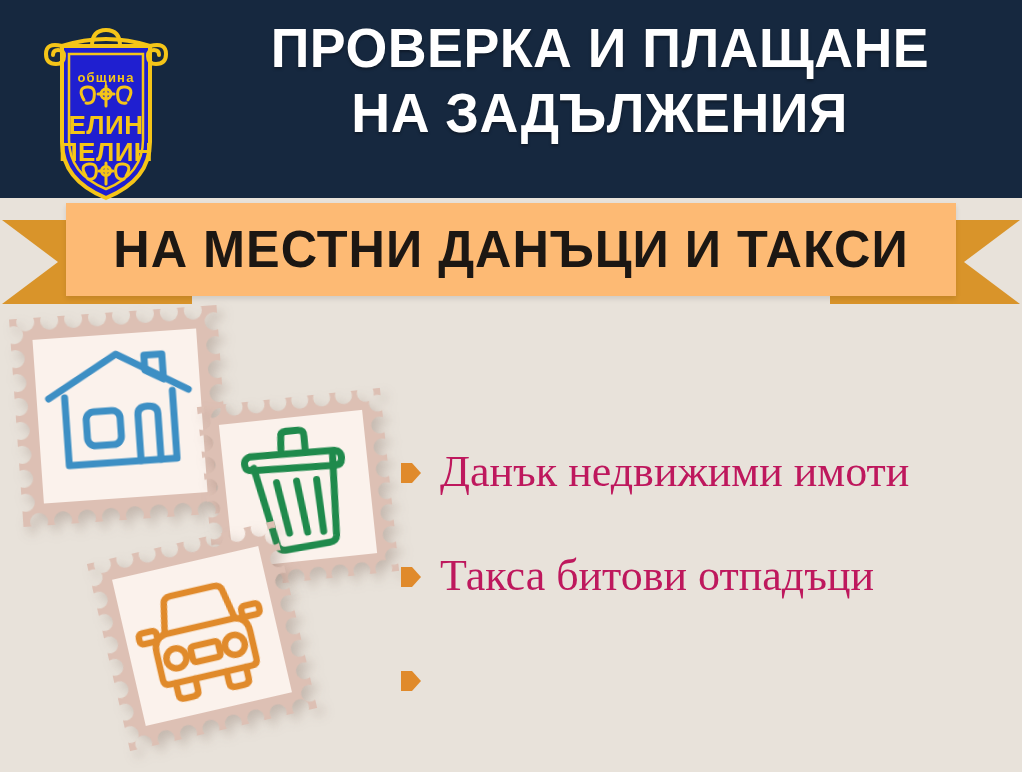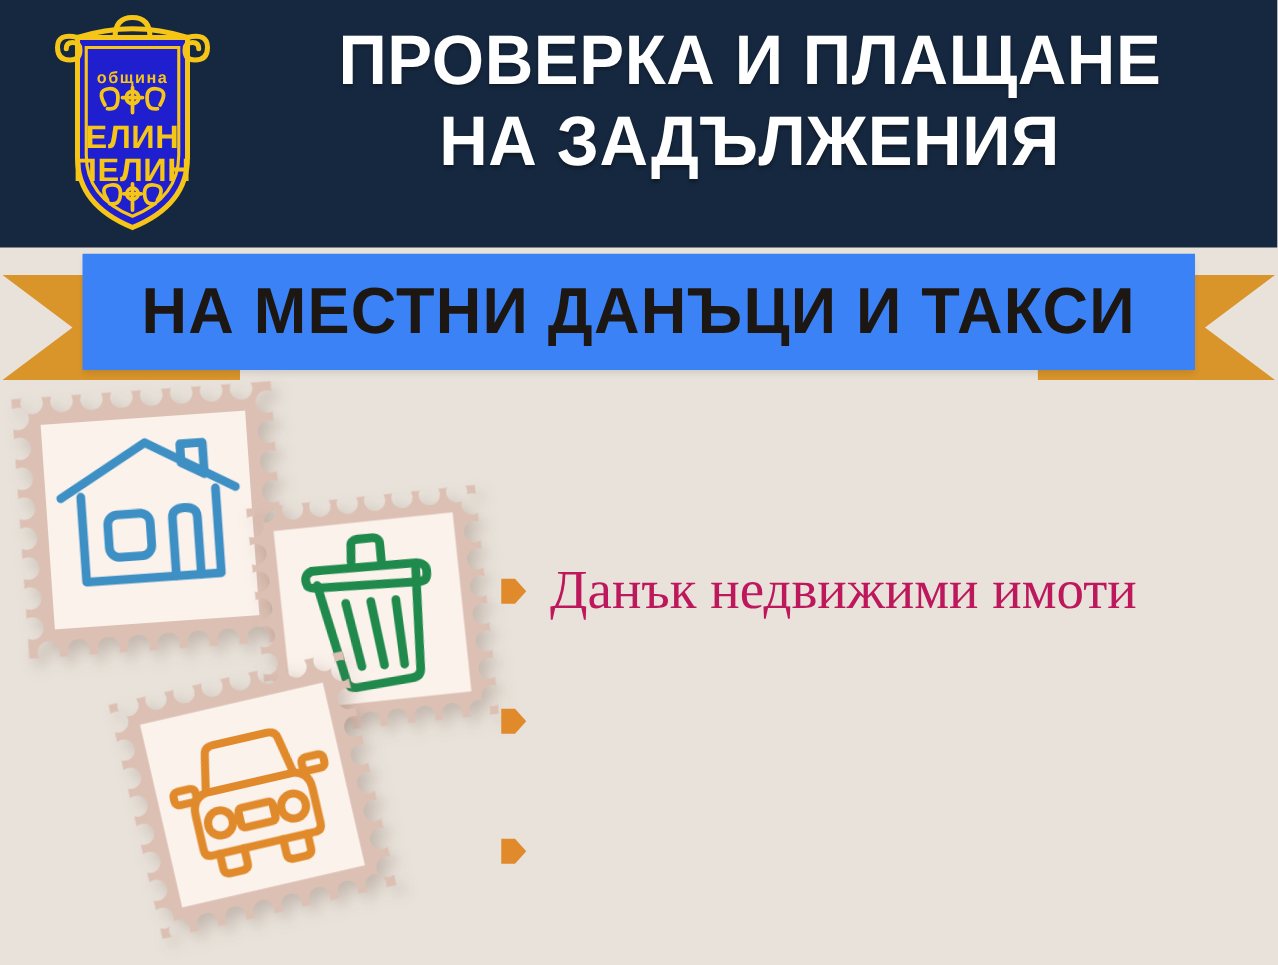--- a/index.html
+++ b/index.html
@@ -10,21 +10,21 @@
     overflow:hidden;position:relative;
   }
   .stage{position:absolute;inset:0;width:1022px;height:772px;overflow:hidden;}
 
   
   .header{
     position:absolute;left:0;top:0;width:1022px;height:198px;
     background:#16283f;z-index:5;
   }
   .logo{
-    position:absolute;left:36px;top:8px;width:140px;height:182px;z-index:7;
+    position:absolute;left:36px;top:24px;width:140px;height:182px;z-index:7;
   }
   .logo svg{display:block;width:140px;height:182px;}
 
   .title-block{
     position:absolute;left:190px;top:16px;width:820px;height:170px;
     display:flex;flex-direction:column;align-items:center;justify-content:flex-start;
     z-index:7;
   }
   .title-line{
     color:#ffffff;
@@ -48,21 +48,21 @@
   .tail-left{
     left:2px;
     clip-path:polygon(0 0, 190px 0, 190px 84px, 0 84px, 56px 42px);
   }
   .tail-right{
     right:2px;
     clip-path:polygon(0 0, 190px 0, 134px 42px, 190px 84px, 0 84px);
   }
   .ribbon-band{
     position:absolute;left:66px;top:7px;width:890px;height:93px;
-    background:#3b82f6;
+    background:#fdba74;
     display:flex;align-items:center;justify-content:center;
     box-shadow:0 3px 5px rgba(0,0,0,0.10);
   }
   .ribbon-text{
     color:#1c1713;
     font-family:"Liberation Sans", sans-serif;
     font-weight:bold;
     font-size:52px;
     letter-spacing:1px;
     white-space:nowrap;
@@ -332,20 +332,21 @@
       </span>
       <span class="item-text">Данък недвижими имоти</span>
     </div>
 
     <div class="list-item">
       <span class="bullet">
         <svg viewBox="0 0 22 26" xmlns="http://www.w3.org/2000/svg">
           <path d="M1 3 L12 3 L21 13 L12 23 L1 23 Z" fill="#e08a2b"></path>
         </svg>
       </span>
+      <span class="item-text">Такса битови отпадъци</span>
     </div>
 
     <div class="list-item">
       <span class="bullet">
         <svg viewBox="0 0 22 26" xmlns="http://www.w3.org/2000/svg">
           <path d="M1 3 L12 3 L21 13 L12 23 L1 23 Z" fill="#e08a2b"></path>
         </svg>
       </span>
     </div>
   </div>

